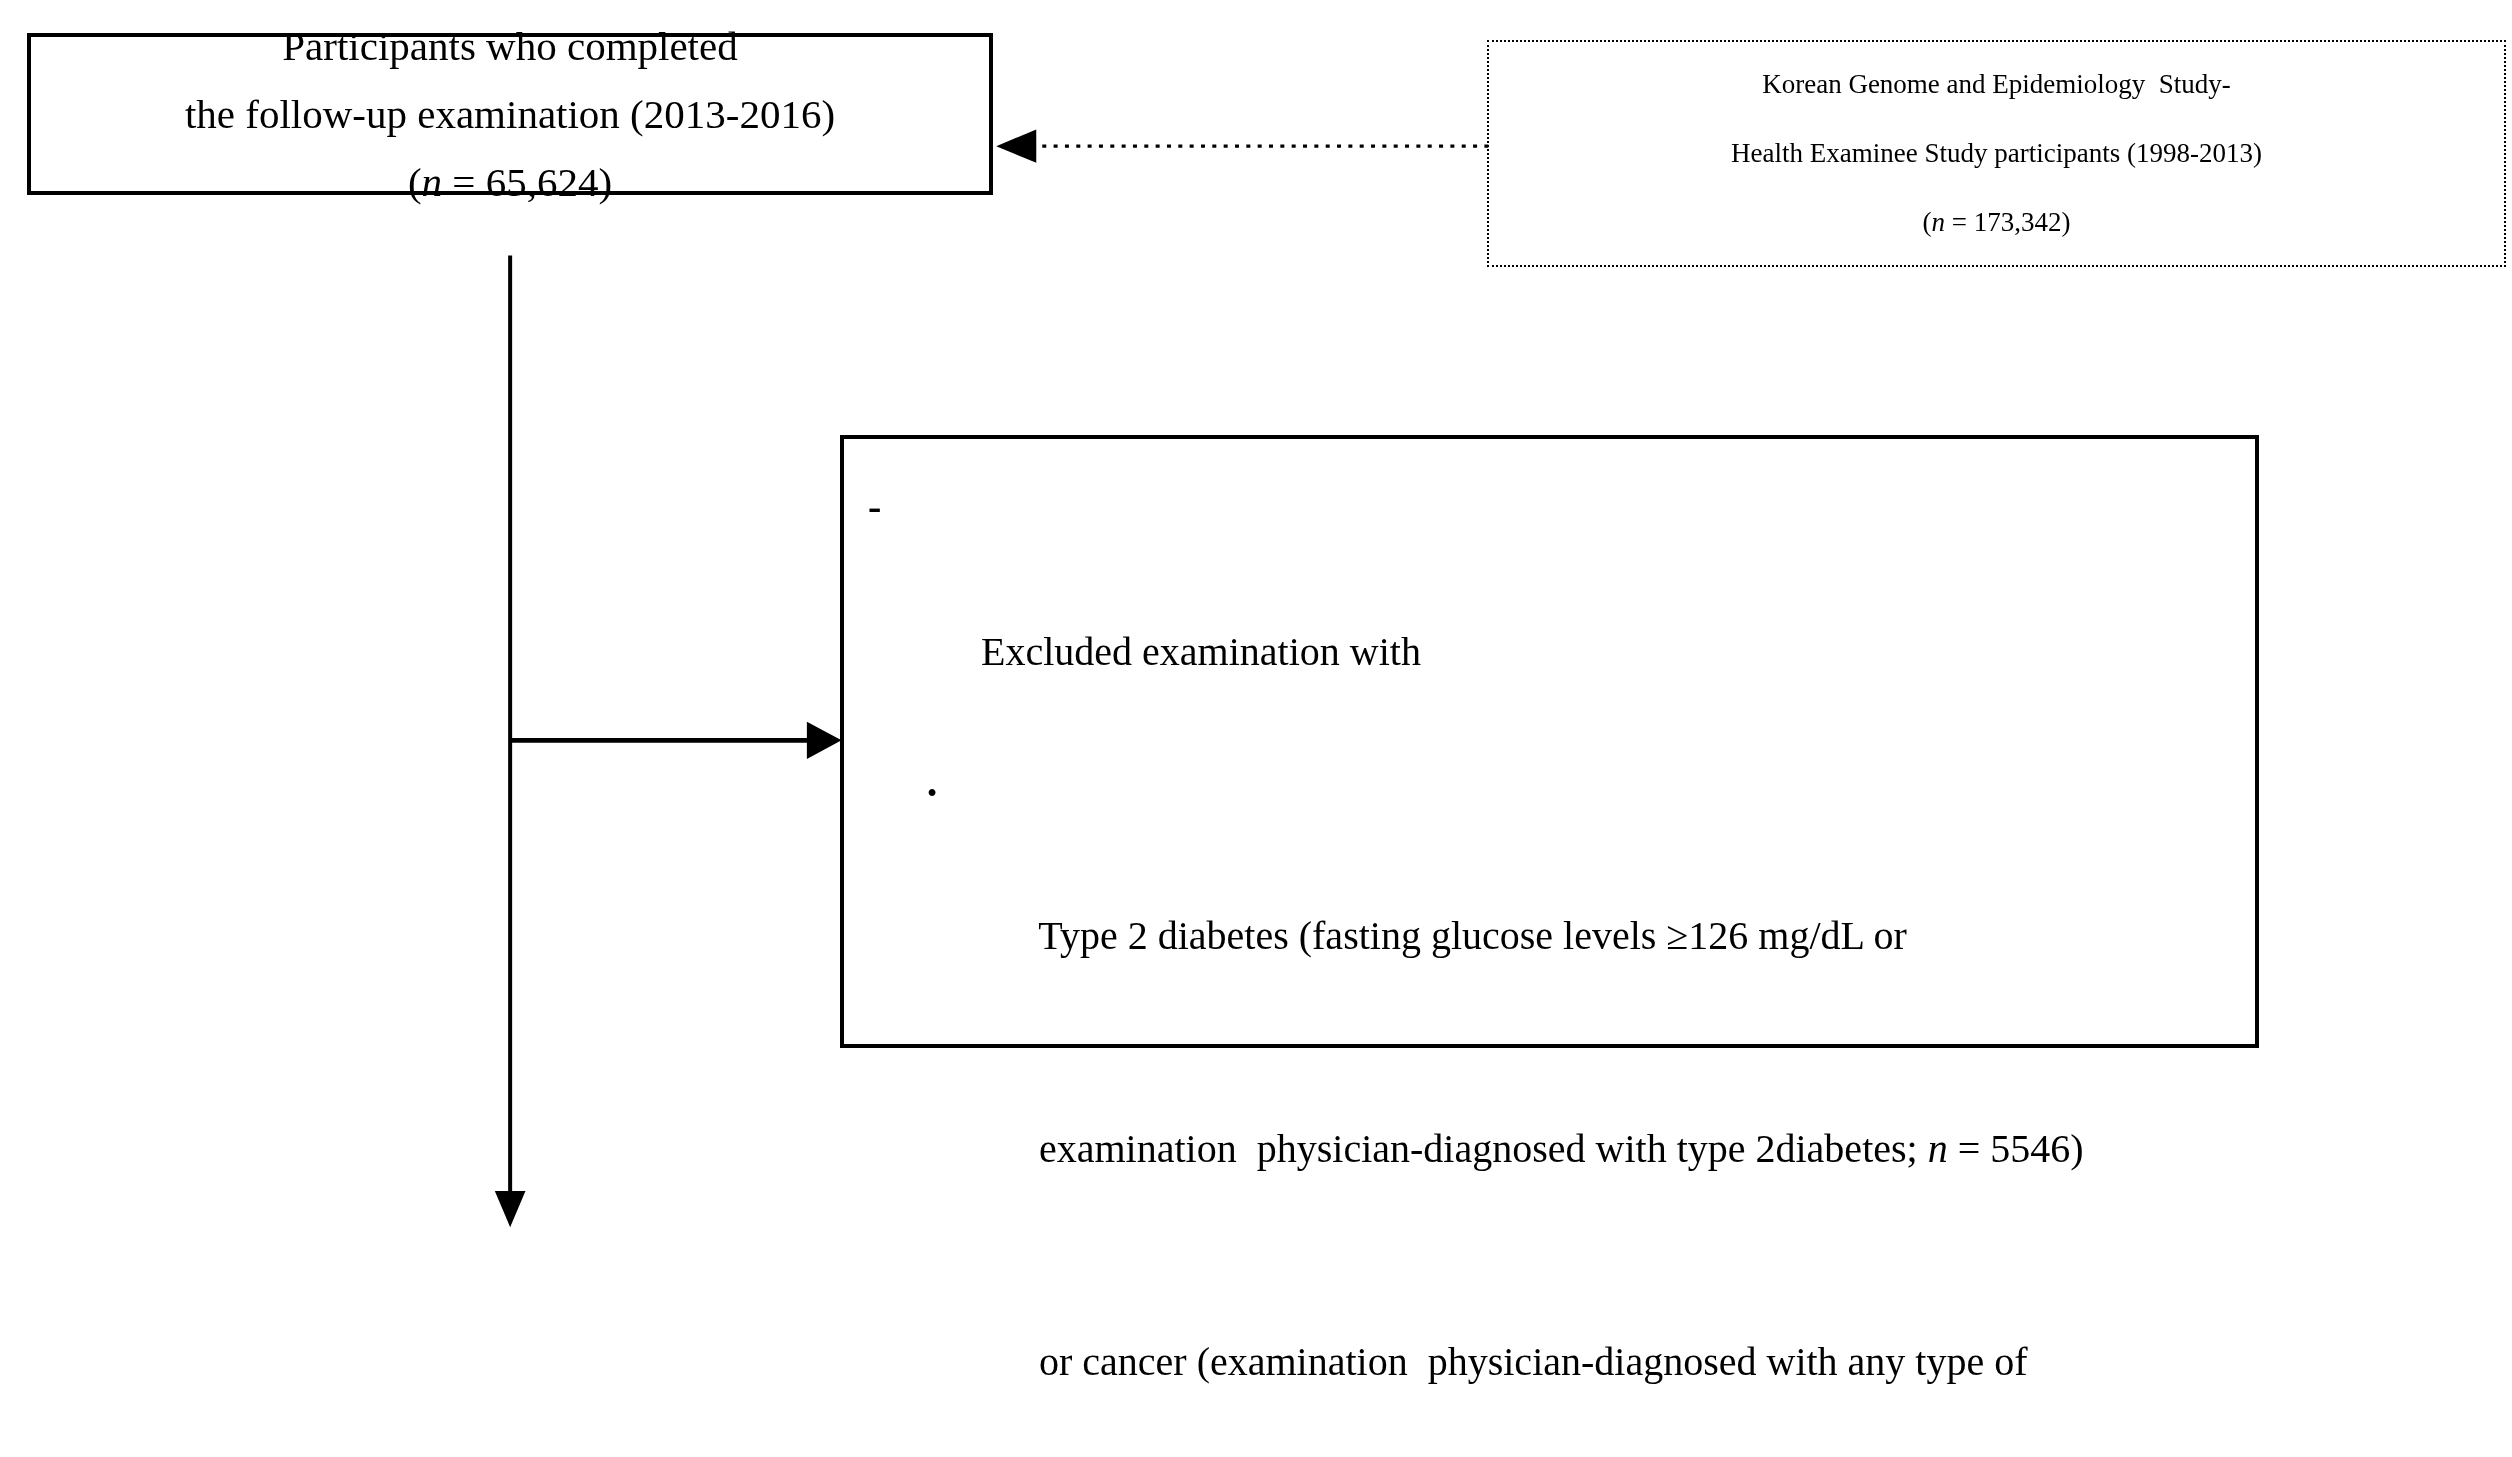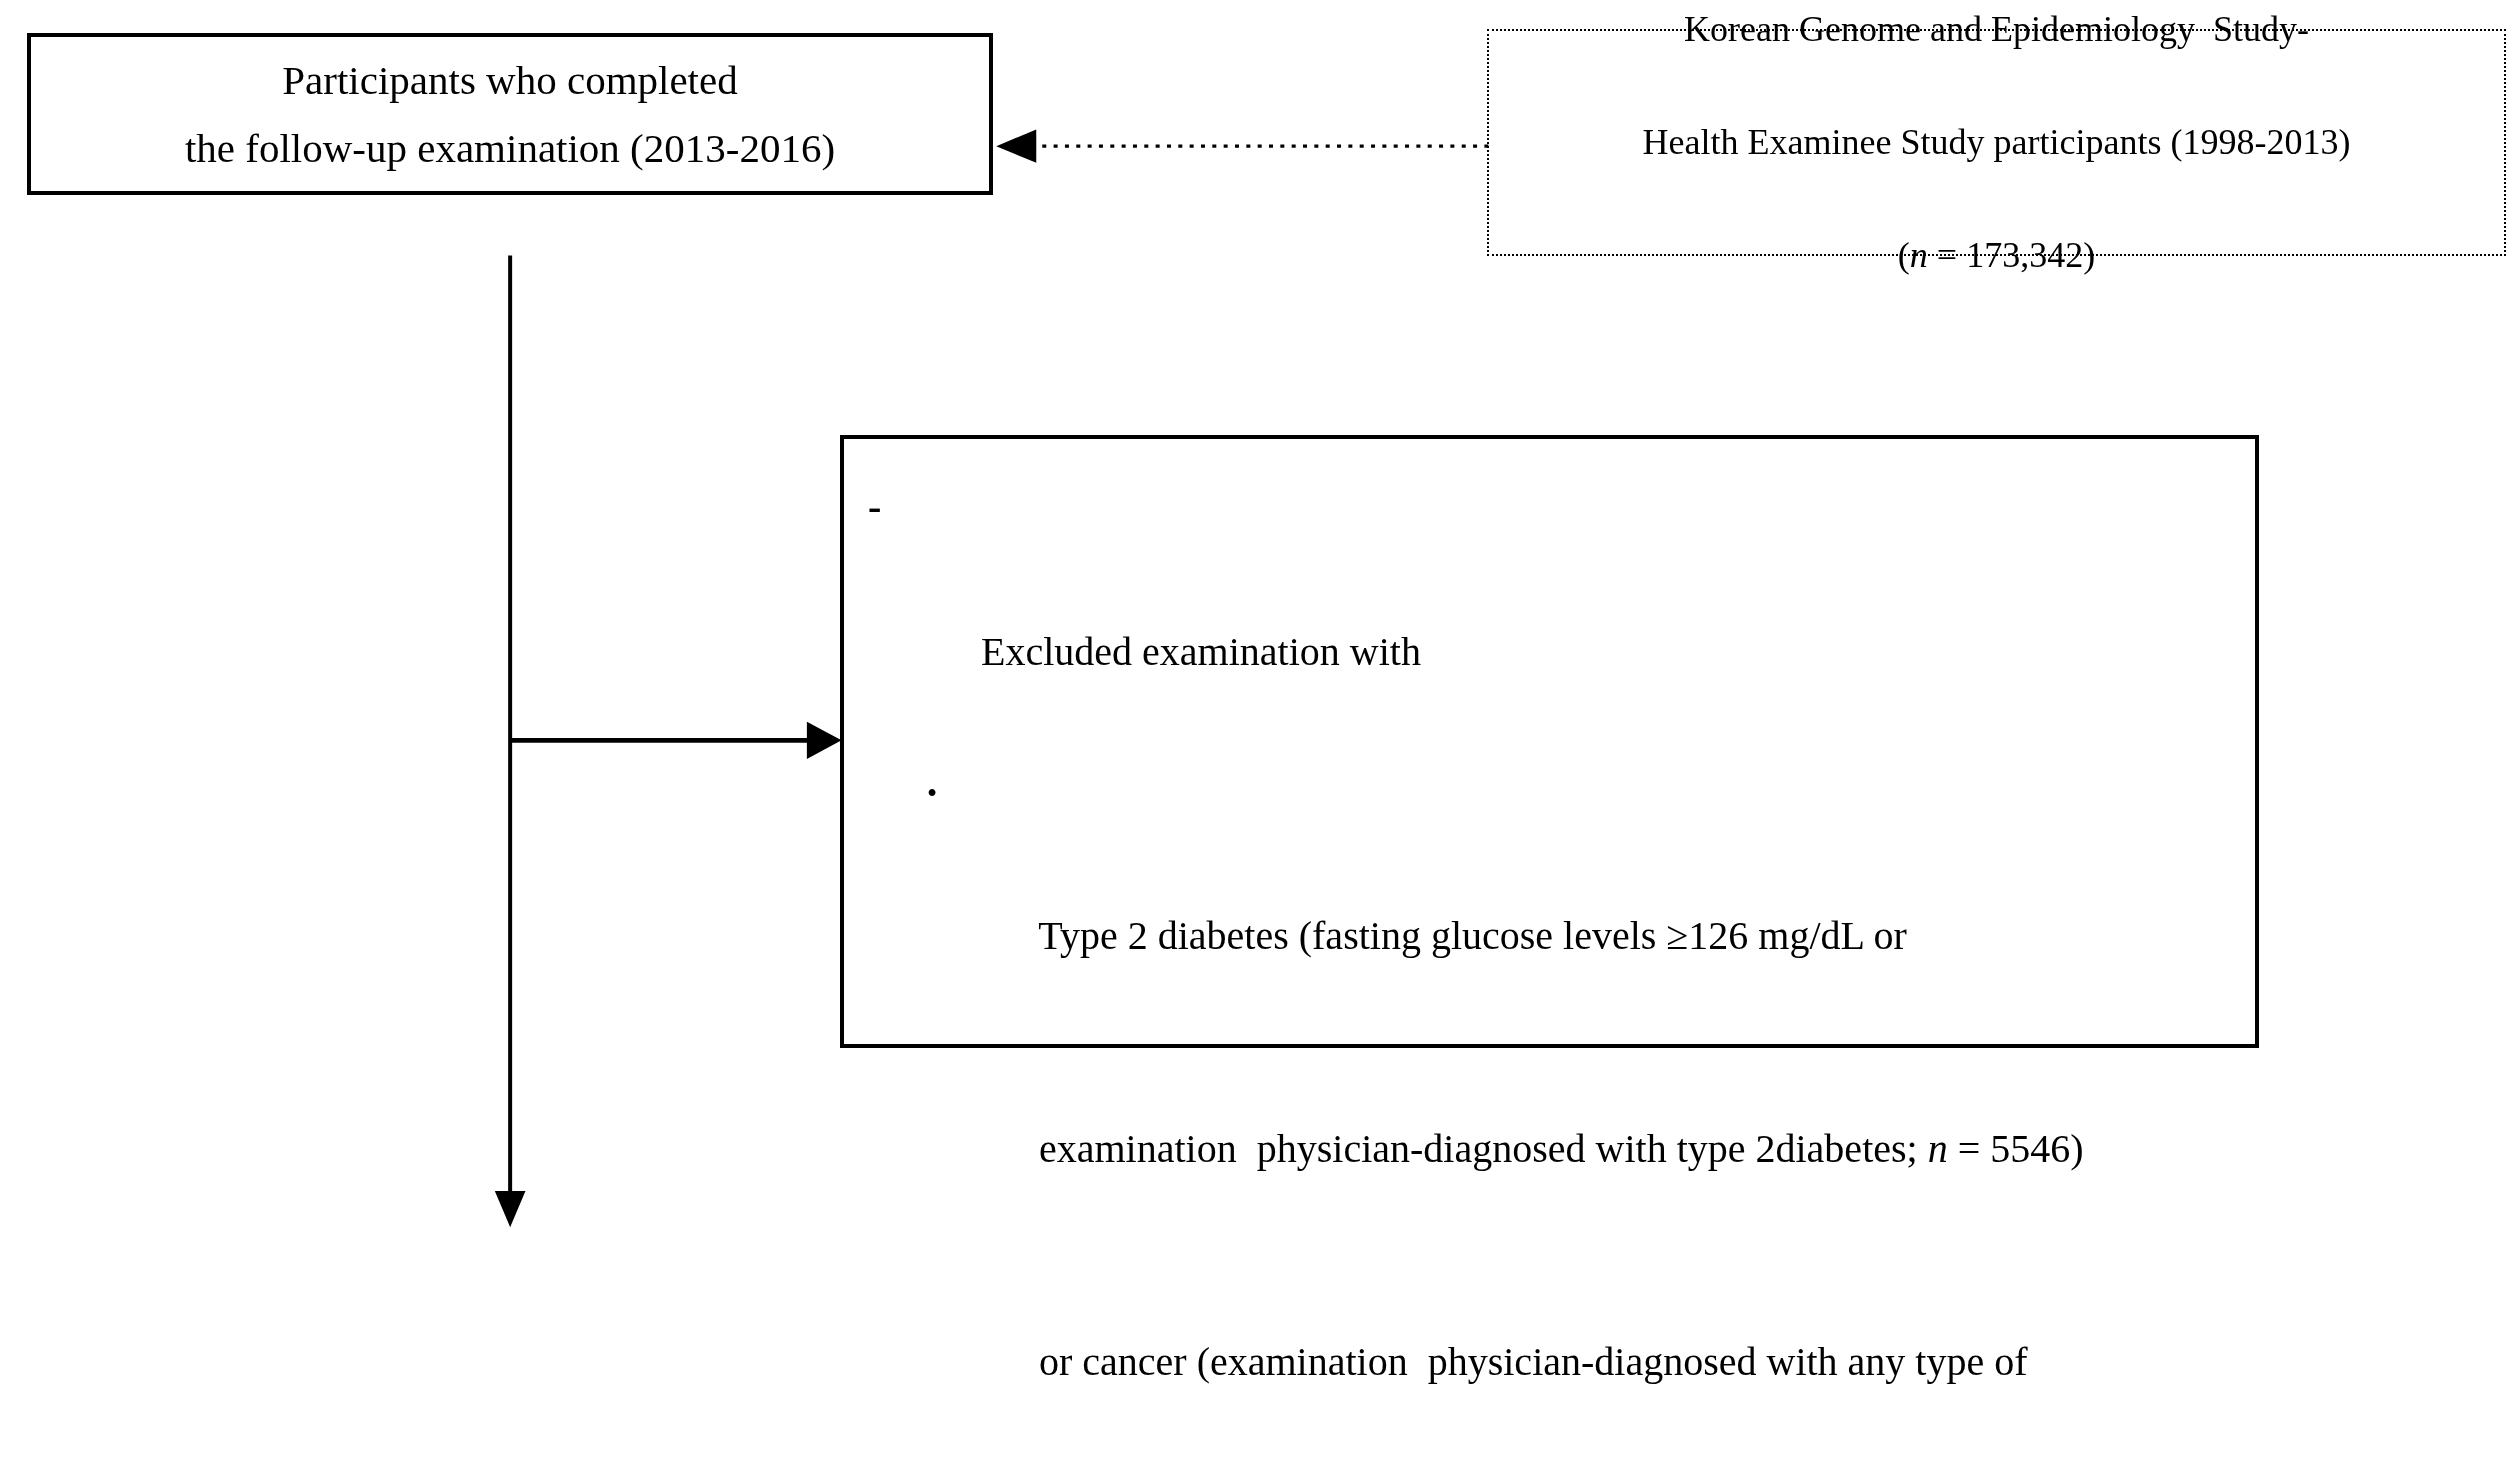--- a/index.html
+++ b/index.html
@@ -9,39 +9,40 @@
     background:#ffffff;
     color:#000000;
     font-family:"Liberation Serif","DejaVu Serif",serif;
     overflow:hidden;
   }
   .box{position:absolute;box-sizing:border-box;background:#ffffff;}
   .solid{border:4px solid #000000;}
   .dotted{border:2.7px dotted #000000;}
   .center-box{display:flex;flex-direction:column;justify-content:center;text-align:center;}
   .b1{left:27px;top:33px;width:966px;height:162px;font-size:41px;line-height:68px;text-align:center;}
-  .b2{left:1487px;top:29px;width:1019px;height:227px;font-size:36px;line-height:69px;gap:44px;}
+  .b2{left:1487px;top:40px;width:1019px;height:227px;font-size:27px;line-height:69px;}
   .b3{left:840px;top:435px;width:1419px;height:613px;font-size:40px;line-height:71px;padding-top:35px;}
   .b4{left:29px;top:1226px;width:962px;height:231px;font-size:41px;line-height:81px;}
   .line{white-space:pre;}
   i{font-style:italic;}
   .excl-header{position:relative;padding-left:77px;}
   .excl-header .marker{position:absolute;left:24px;top:-2.7px;font-weight:bold;}
   .bullet-line{position:relative;padding-left:135px;}
   .bullet-line .marker{position:absolute;left:83px;top:0;font-size:29px;}
   svg.connectors{position:absolute;left:0;top:0;width:2512px;height:1458px;}
 </style>
 </head>
 <body>
 
 <div class="page">
 
   <div class="box solid center-box b1">
     <div class="line"><span>Participants who completed</span></div>
     <div class="line"><span>the follow-up examination (2013-2016)</span></div>
+    <div class="line"><span>(</span><i>n</i><span> = 65,624)</span></div>
   </div>
 
   <div class="box dotted center-box b2">
     <div class="line"><span>Korean Genome and Epidemiology  Study-</span></div>
     <div class="line"><span>Health Examinee Study participants (1998-2013)</span></div>
     <div class="line"><span>(</span><i>n</i><span> = 173,342)</span></div>
   </div>
 
   <div class="box solid b3">
     <div class="line excl-header">

